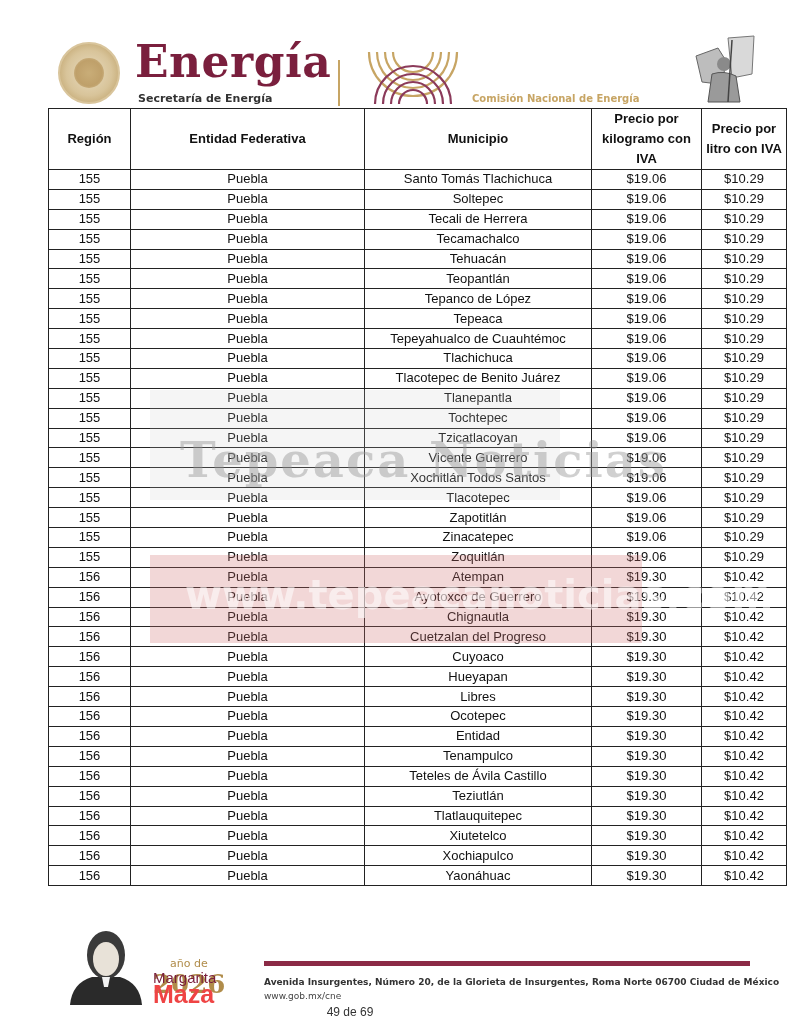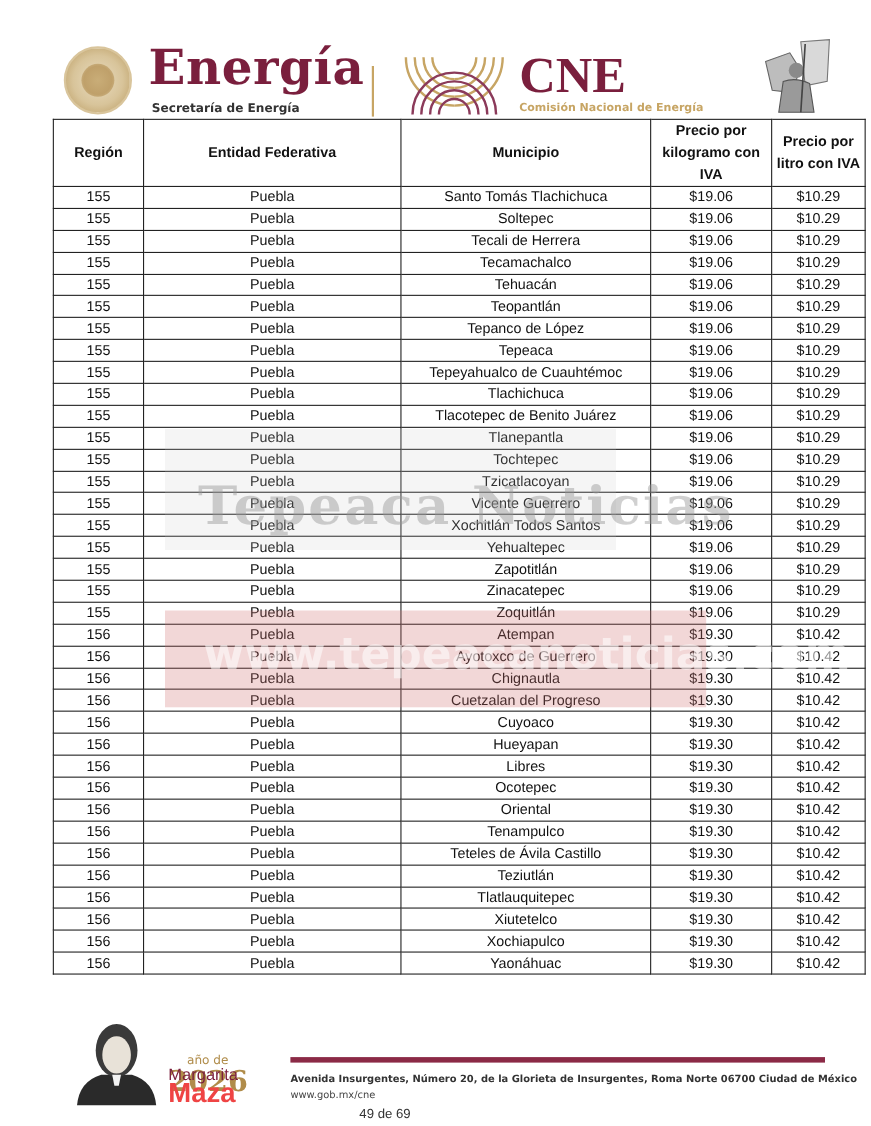--- a/index.html
+++ b/index.html
@@ -67,21 +67,20 @@
       <path d="M92 4 A44 44 0 0 1 48 48" stroke="#c7a564"></path>
       <path d="M84 4 A36 36 0 0 1 48 40" stroke="#c7a564"></path>
       <path d="M76 4 A28 28 0 0 1 48 32" stroke="#c7a564"></path>
       <path d="M68 4 A20 20 0 0 1 48 24" stroke="#c7a564"></path>
       <path d="M10 56 A38 38 0 0 1 86 56" stroke="#8b3a5a"></path>
       <path d="M18 56 A30 30 0 0 1 78 56" stroke="#8b3a5a"></path>
       <path d="M26 56 A22 22 0 0 1 70 56" stroke="#8b3a5a"></path>
       <path d="M34 56 A14 14 0 0 1 62 56" stroke="#8b3a5a"></path>
     </g>
   </svg>
-  <div class="cne-title">CNE</div>
   <div class="cne-sub">Comisión Nacional de Energía</div>
   <svg class="flag-fig" viewBox="0 0 70 70">
     <path d="M40 4 L66 2 L64 40 L44 44 Z" fill="#d9d9d9" stroke="#777" stroke-width="1"></path>
     <path d="M8 22 L30 14 L40 30 L30 50 L14 48 Z" fill="#bdbdbd" stroke="#666" stroke-width="1"></path>
     <circle cx="36" cy="30" r="7" fill="#8a8a8a"></circle>
     <path d="M24 40 Q36 36 48 42 L52 68 L20 68 Z" fill="#9a9a9a" stroke="#555" stroke-width="1"></path>
     <line x1="44" y1="6" x2="40" y2="68" stroke="#444" stroke-width="1.5"></line>
   </svg>
 </div>
 
@@ -212,21 +211,21 @@
         <tr>
           <td>155</td>
           <td>Puebla</td>
           <td>Xochitlán Todos Santos</td>
           <td>$19.06</td>
           <td>$10.29</td>
         </tr>
         <tr>
           <td>155</td>
           <td>Puebla</td>
-          <td>Yehualtepec</td>
+          <td>Tlacotepec</td>
           <td>$19.06</td>
           <td>$10.29</td>
         </tr>
         <tr>
           <td>155</td>
           <td>Puebla</td>
           <td>Zapotitlán</td>
           <td>$19.06</td>
           <td>$10.29</td>
         </tr>
@@ -296,21 +295,21 @@
         <tr>
           <td>156</td>
           <td>Puebla</td>
           <td>Ocotepec</td>
           <td>$19.30</td>
           <td>$10.42</td>
         </tr>
         <tr>
           <td>156</td>
           <td>Puebla</td>
-          <td>Oriental</td>
+          <td>Entidad</td>
           <td>$19.30</td>
           <td>$10.42</td>
         </tr>
         <tr>
           <td>156</td>
           <td>Puebla</td>
           <td>Tenampulco</td>
           <td>$19.30</td>
           <td>$10.42</td>
         </tr>

